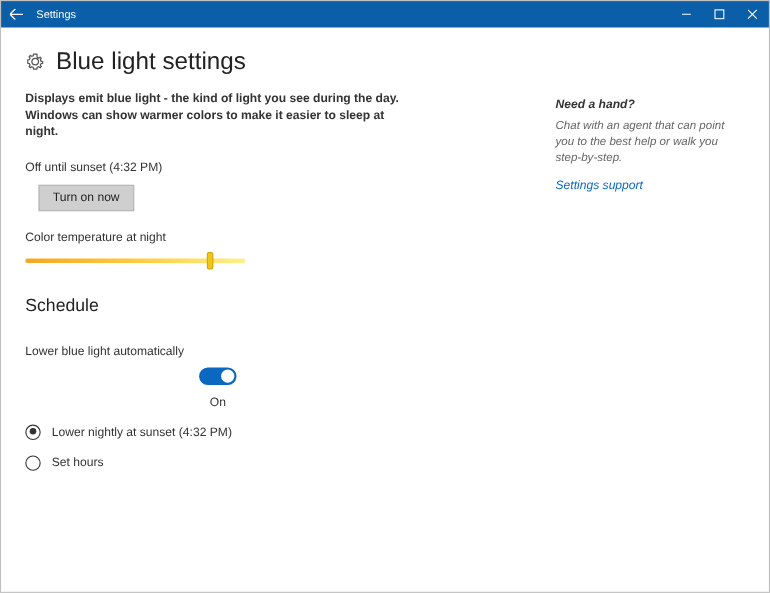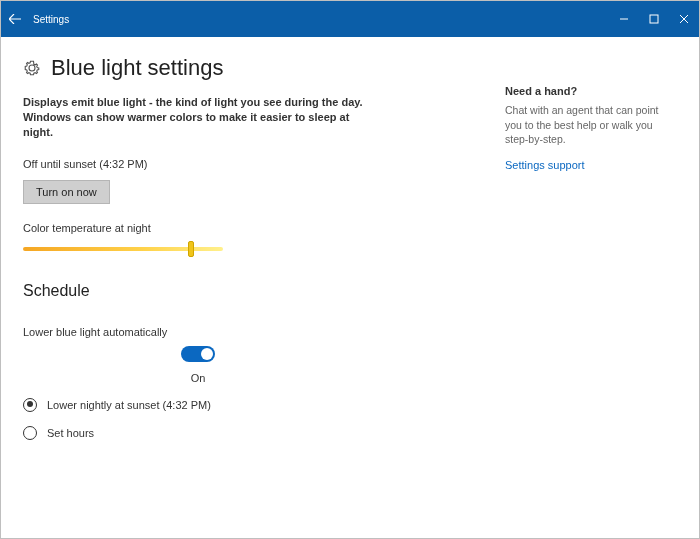--- a/index.html
+++ b/index.html
@@ -1,42 +1,42 @@
 <!DOCTYPE html>
 <html><head>
 <meta charset="utf-8">
 <style>
   * { box-sizing: border-box; margin: 0; padding: 0; }
   html, body { width: 700px; height: 539px; font-family: "Segoe UI", Arial, sans-serif; background: #fff; overflow: hidden; }
   .window { width: 700px; height: 539px; border: 1px solid #bfbfbf; position: relative; background: #fff; }
-  .titlebar { height: 36px; background: #0b5ea8; color: #fff; display: flex; align-items: center; font-size: 10px; }
+  .titlebar { height: 24px; background: #0b5ea8; color: #fff; display: flex; align-items: center; font-size: 10px; }
   .titlebar .back { width: 28px; height: 20px; display: flex; align-items: center; justify-content: center; }
   .titlebar .title { padding-left: 4px; }
   .titlebar .spacer { flex: 1; }
   .titlebar .ctrl { width: 30px; height: 20px; display: flex; align-items: center; justify-content: center; }
   .body { padding: 18px 22px 22px 22px; position: relative; height: calc(100% - 20px); }
   .header { display: flex; align-items: center; gap: 10px; margin-bottom: 14px; }
   .header h1 { font-weight: 400; font-size: 22px; color: #222; }
   .main-col { width: 350px; }
   .desc { font-size: 11px; color: #333; line-height: 1.35; margin-bottom: 18px; font-weight: bold; }
   .status { font-size: 11px; color: #333; margin-bottom: 10px; }
-  .btn { display: inline-block; background: #cfcfcf; border: 1px solid #b5b5b5; font-size: 11px; padding: 5px 12px; color: #222; }
+  .btn { display: inline-block; background: #cfcfcf; border: 1px solid #b5b5b5; font-size: 11px; padding: 5px 12px; color: #222; margin-left: 12px; }
   .section-gap { height: 18px; }
   .label-sm { font-size: 11px; color: #333; margin-bottom: 8px; }
   .slider-wrap { position: relative; width: 200px; height: 14px; }
   .slider-track { position: absolute; top: 5px; left: 0; width: 200px; height: 4px; background: linear-gradient(to right, #f5a623 0%, #ffd24a 60%, #fff08c 100%); border-radius: 2px; }
   .slider-thumb { position: absolute; top: -1px; width: 6px; height: 16px; background: #f0c419; border: 1px solid #d0a500; border-radius: 2px; }
   h2 { font-weight: 400; font-size: 16px; color: #222; margin-top: 26px; margin-bottom: 26px; }
   .toggle-row { display: flex; align-items: center; gap: 10px; margin-bottom: 14px; flex-direction: column; }
   .toggle { width: 34px; height: 16px; background: #0b68c1; border-radius: 8px; position: relative; }
   .toggle .knob { position: absolute; right: 2px; top: 2px; width: 12px; height: 12px; background: #fff; border-radius: 50%; }
   .radio-row { display: flex; align-items: center; gap: 10px; margin-bottom: 14px; font-size: 11px; color: #333; }
   .radio { width: 14px; height: 14px; border: 1.5px solid #333; border-radius: 50%; position: relative; flex-shrink: 0; }
   .radio .dot { position: absolute; top: 2.5px; left: 2.5px; width: 6px; height: 6px; background: #333; border-radius: 50%; }
-  .sidebar { position: absolute; right: 24px; top: 48px; width: 170px; }
+  .sidebar { position: absolute; right: 24px; top: 64px; width: 170px; font-style: italic; }
   .sidebar h3 { font-size: 11px; font-weight: 600; color: #333; margin-bottom: 6px; }
   .sidebar p { font-size: 10.5px; color: #666; line-height: 1.4; margin-bottom: 8px; }
   .sidebar a { font-size: 11px; color: #0b68c1; text-decoration: none; }
   svg { display: block; }
 </style>
 </head>
 <body>
 
 <div class="window">
 

